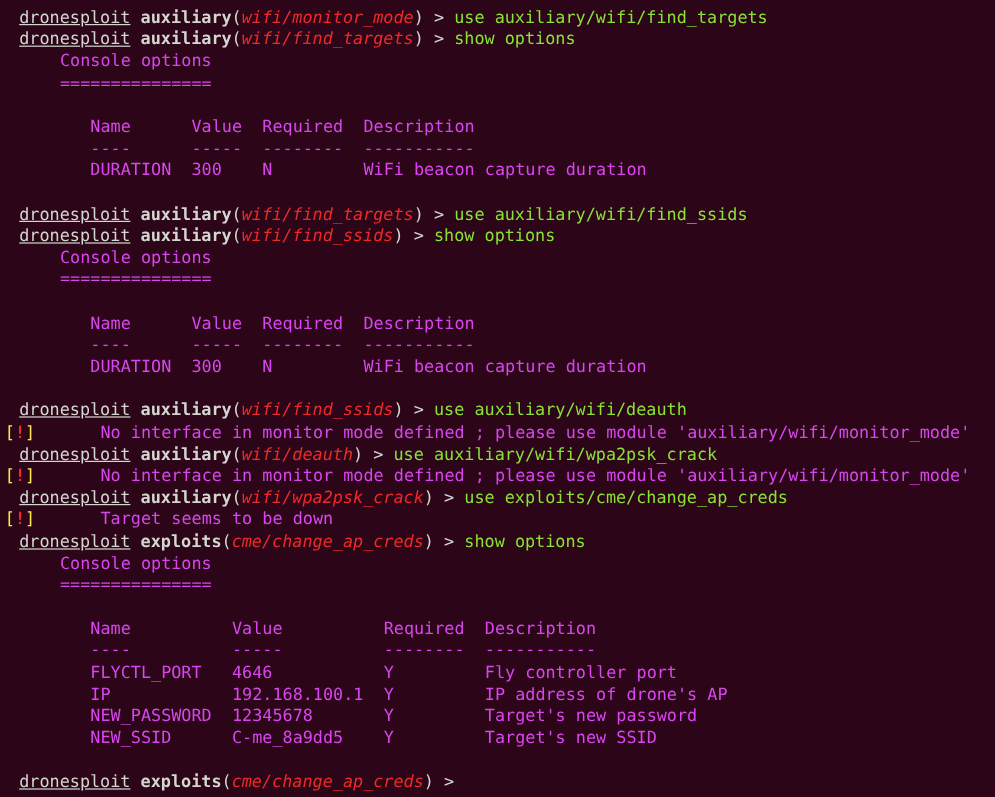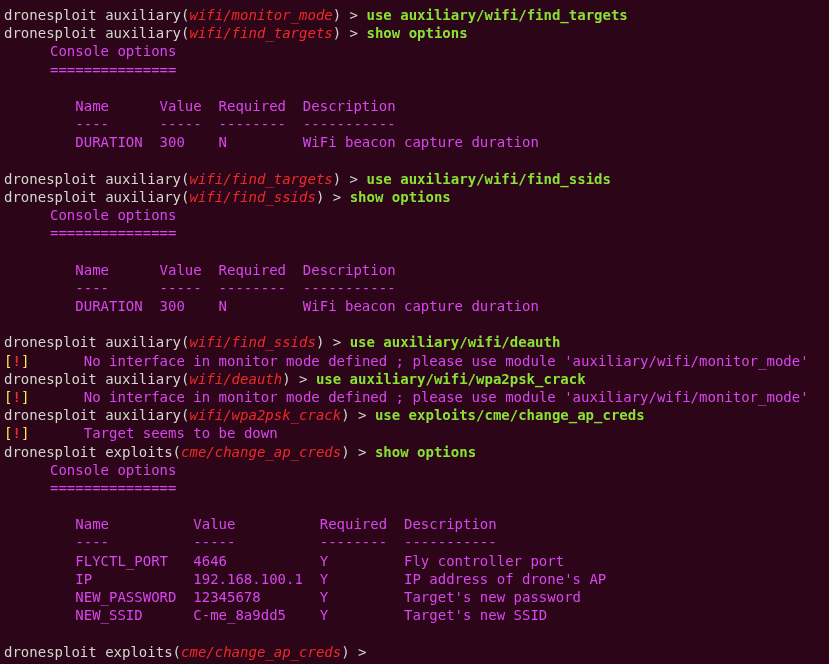--- a/index.html
+++ b/index.html
@@ -14,34 +14,36 @@
       font-size: 14px;
       line-height: 1.3;
       padding: 6px 4px;
       white-space: pre;
       width: 829px;
       height: 664px;
       overflow: hidden;
     }
     .prog {
       color: #d3d7cf;
+      text-decoration: underline;
+      margin-left: 12px;
     }
     .aux {
       color: #d3d7cf;
+      font-weight: bold;
     }
     .mod {
       color: #ef2929;
       font-style: italic;
     }
     .gt {
       color: #d3d7cf;
     }
     .cmd {
       color: #8ae234;
-      font-weight: bold;
     }
     .txt {
       color: #d946ef;
       margin-left: 46px;
     }
     .warn-bracket {
       color: #fce94f;
     }
     .warn-bang {
       color: #ef2929;

